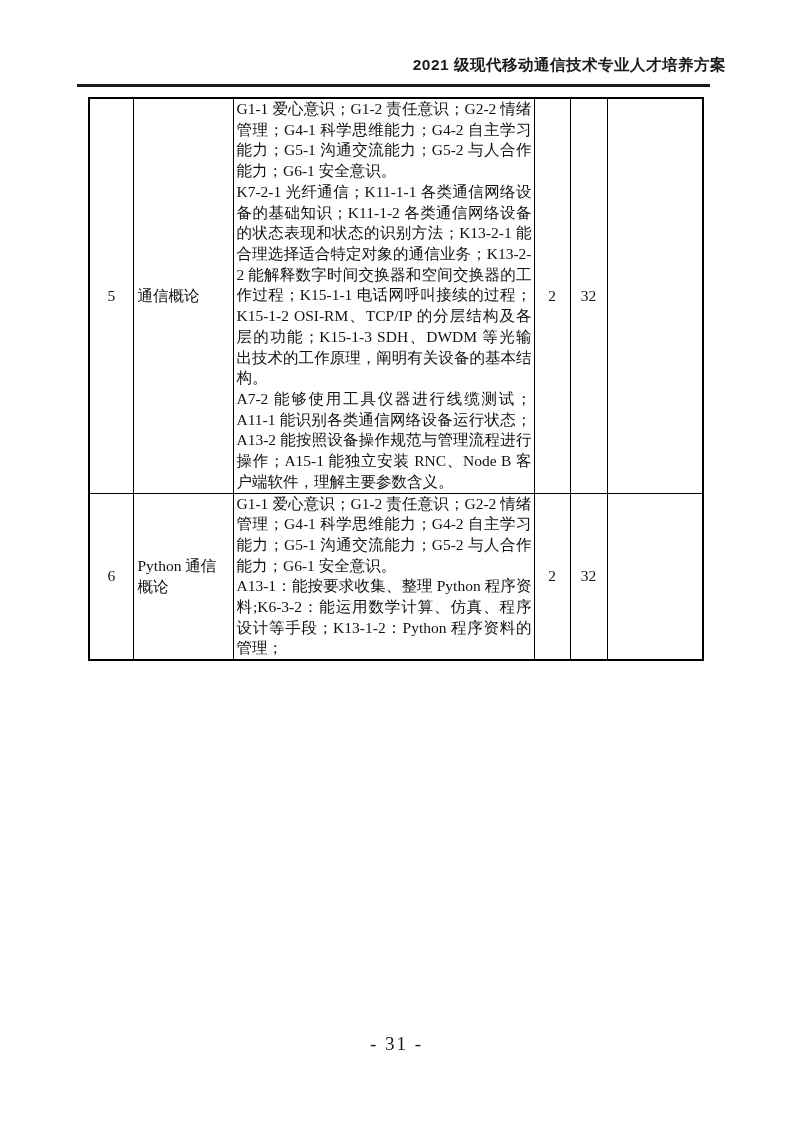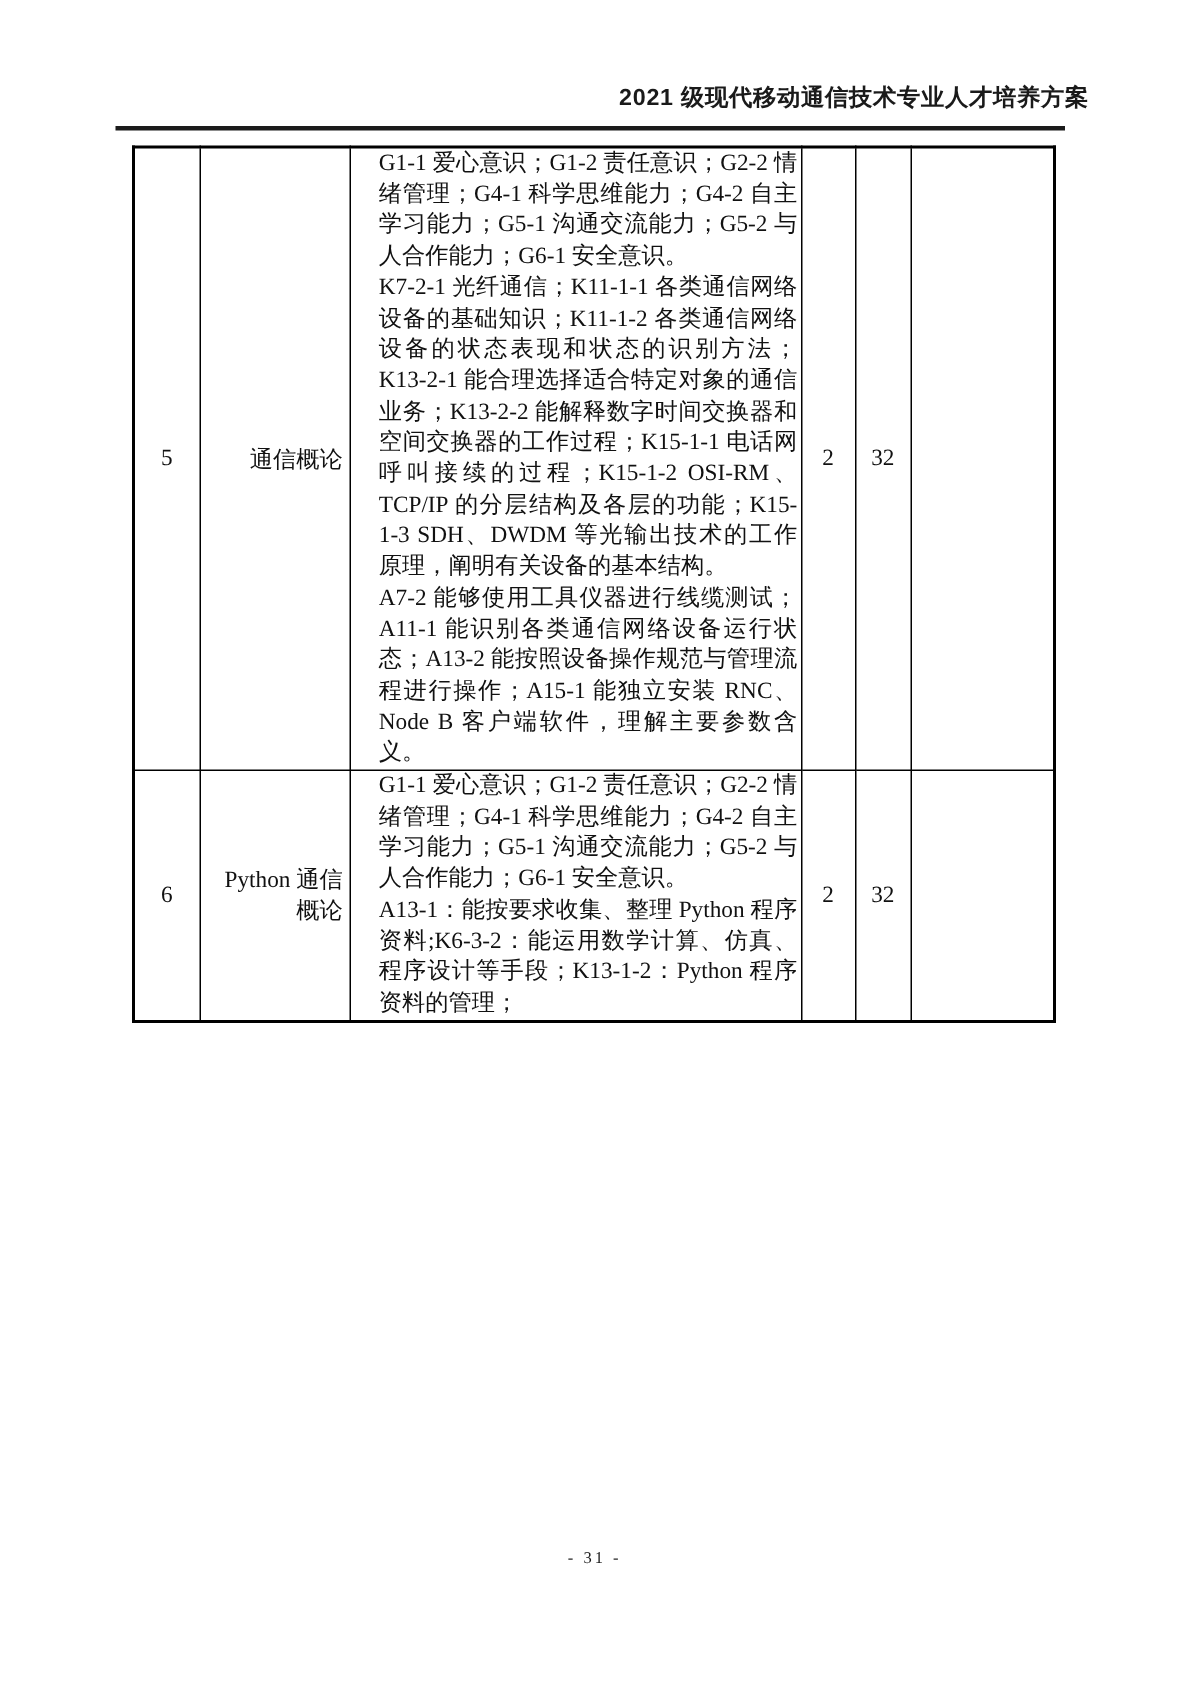--- a/index.html
+++ b/index.html
@@ -40,35 +40,35 @@
     table-layout: fixed;
     border: 2px solid #000000;
   }
   table.course-table td {
     border: 1px solid #000000;
     font-size: 15.5px;
     color: #111111;
     vertical-align: middle;
   }
   td.cell-index   { text-align: center; }
-  td.cell-course  { text-align: right; padding: 0 4px; line-height: 21px; }
-  td.cell-desc    { vertical-align: top; padding: 0 2px 0 19px; }
+  td.cell-course  { text-align: left; padding: 0 4px; line-height: 21px; }
+  td.cell-desc    { vertical-align: top; padding: 0 2px 0 3px; }
   td.cell-num     { text-align: center; }
   .cell-desc p {
     margin: 0;
     font-size: 15.5px;
     line-height: 20.7px;
     text-align: justify;
     word-break: break-word;
   }
   .doc-footer {
     position: absolute;
     top: 1033px; left: 0; width: 100%;
     text-align: center;
-    font-size: 11px;
+    font-size: 19px;
     letter-spacing: 2px;
     color: #1a1a1a;
   }
 </style>
 </head>
 <body>
 
 <div class="page">
 
   <div class="doc-header-title">2021 级现代移动通信技术专业人才培养方案</div>

